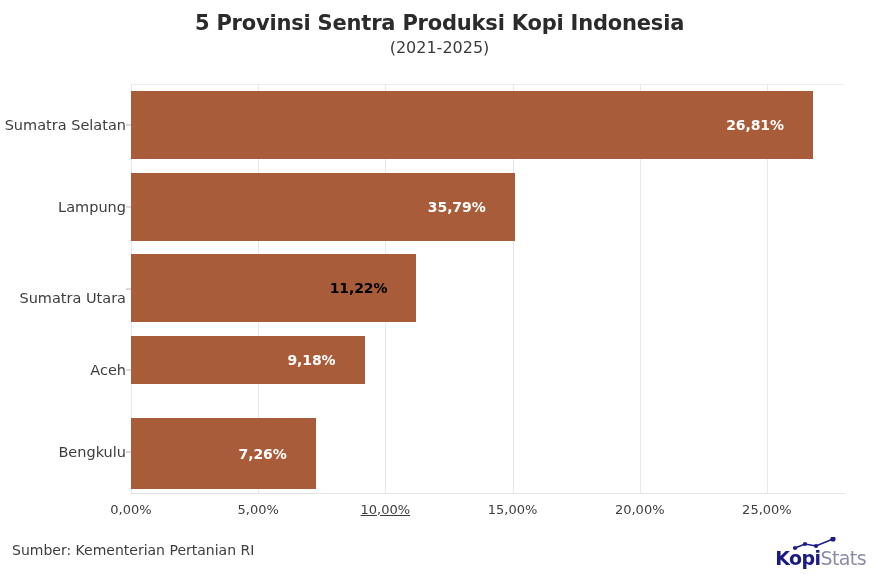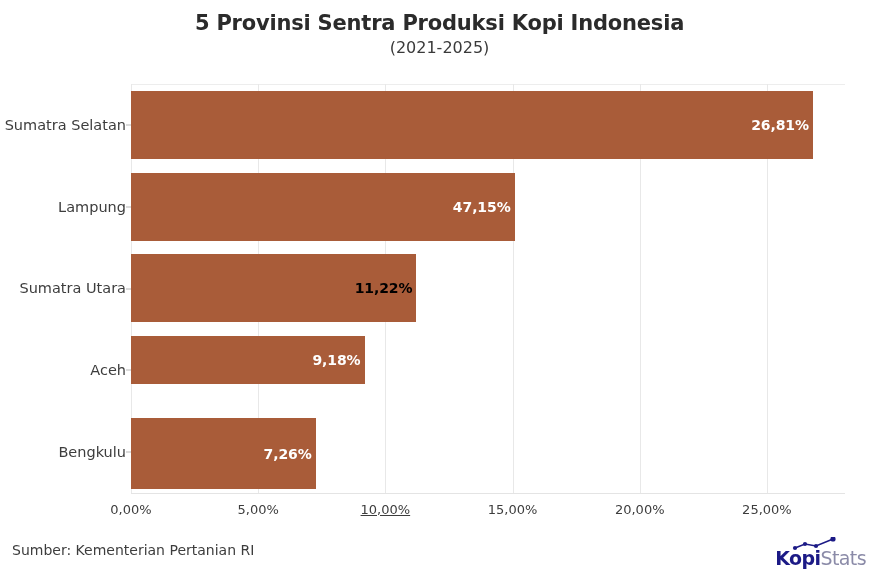--- a/index.html
+++ b/index.html
@@ -80,21 +80,21 @@
   .bar {
     position: absolute;
     left: 0;
     top: 7px;
     height: 68px;
     background: #a95c39;
     box-sizing: border-box;
   }
   .bar-value {
     position: absolute;
-    right: 4px;
+    right: 29px;
     top: 50%;
     transform: translateY(-50%);
     font-size: 14px;
     font-weight: bold;
     color: #ffffff;
     white-space: nowrap;
     letter-spacing: -0.1px;
   }
 
   
@@ -175,41 +175,41 @@
 <body>
 
 <div id="title-block">
   <div id="chart-title">5 Provinsi Sentra Produksi Kopi Indonesia</div>
   <div id="chart-subtitle">(2021-2025)</div>
 </div>
 
 <div id="y-axis">
     <div class="ytick" style="top: 124.9px;">Sumatra Selatan</div>
     <div class="ytick" style="top: 206.7px;">Lampung</div>
-    <div class="ytick" style="top: 288px;">Sumatra Utara</div>
+    <div class="ytick" style="top: 298px;">Sumatra Utara</div>
     <div class="ytick" style="top: 370.3px;">Aceh</div>
     <div class="ytick" style="top: 452.1px;">Bengkulu</div>
   </div>
 
 <div id="top-line"></div>
 <div id="plot-area">
     <div class="gridline" style="left: 0px;"></div>
     <div class="gridline" style="left: 127.182px;"></div>
     <div class="gridline" style="left: 254.364px;"></div>
     <div class="gridline" style="left: 381.546px;"></div>
     <div class="gridline" style="left: 508.728px;"></div>
     <div class="gridline" style="left: 635.91px;"></div>
     <div class="bar-band" style="top: 0px;">
       <div class="bar" style="width: 681.95px; top: 6.9px; height: 68px; background: rgb(169, 92, 57);">
         <span class="bar-value" style="color: rgb(255, 255, 255);">26,81%</span>
       </div>
     </div>
     <div class="bar-band" style="top: 81.8px;">
       <div class="bar" style="width: 383.581px; top: 6.9px; height: 68px; background: rgb(169, 92, 57);">
-        <span class="bar-value" style="color: rgb(255, 255, 255);">47,15%</span>
+        <span class="bar-value" style="color: rgb(255, 255, 255);">35,79%</span>
       </div>
     </div>
     <div class="bar-band" style="top: 163.6px;">
       <div class="bar" style="width: 285.397px; top: 6.9px; height: 68px; background: rgb(169, 92, 57);">
         <span class="bar-value" style="color: #000000;">11,22%</span>
       </div>
     </div>
     <div class="bar-band" style="top: 245.4px;">
       <div class="bar" style="width: 233.506px; top: 6.9px; height: 48px; background: rgb(169, 92, 57);">
         <span class="bar-value" style="color: rgb(255, 255, 255);">9,18%</span>

